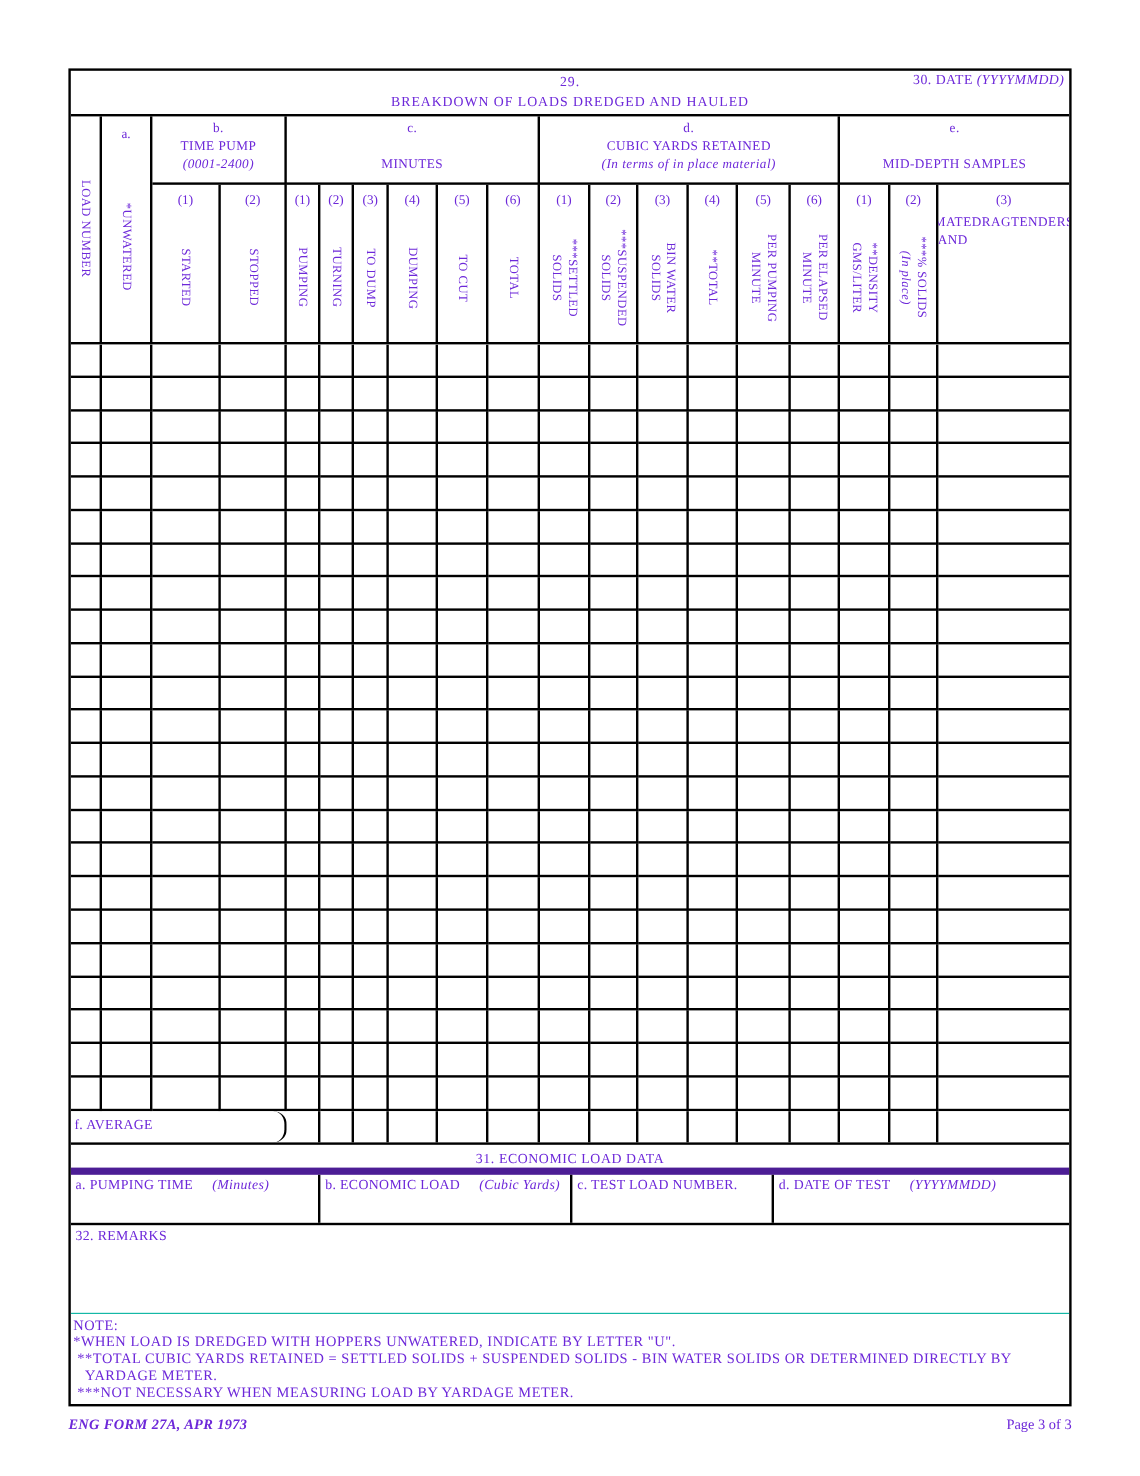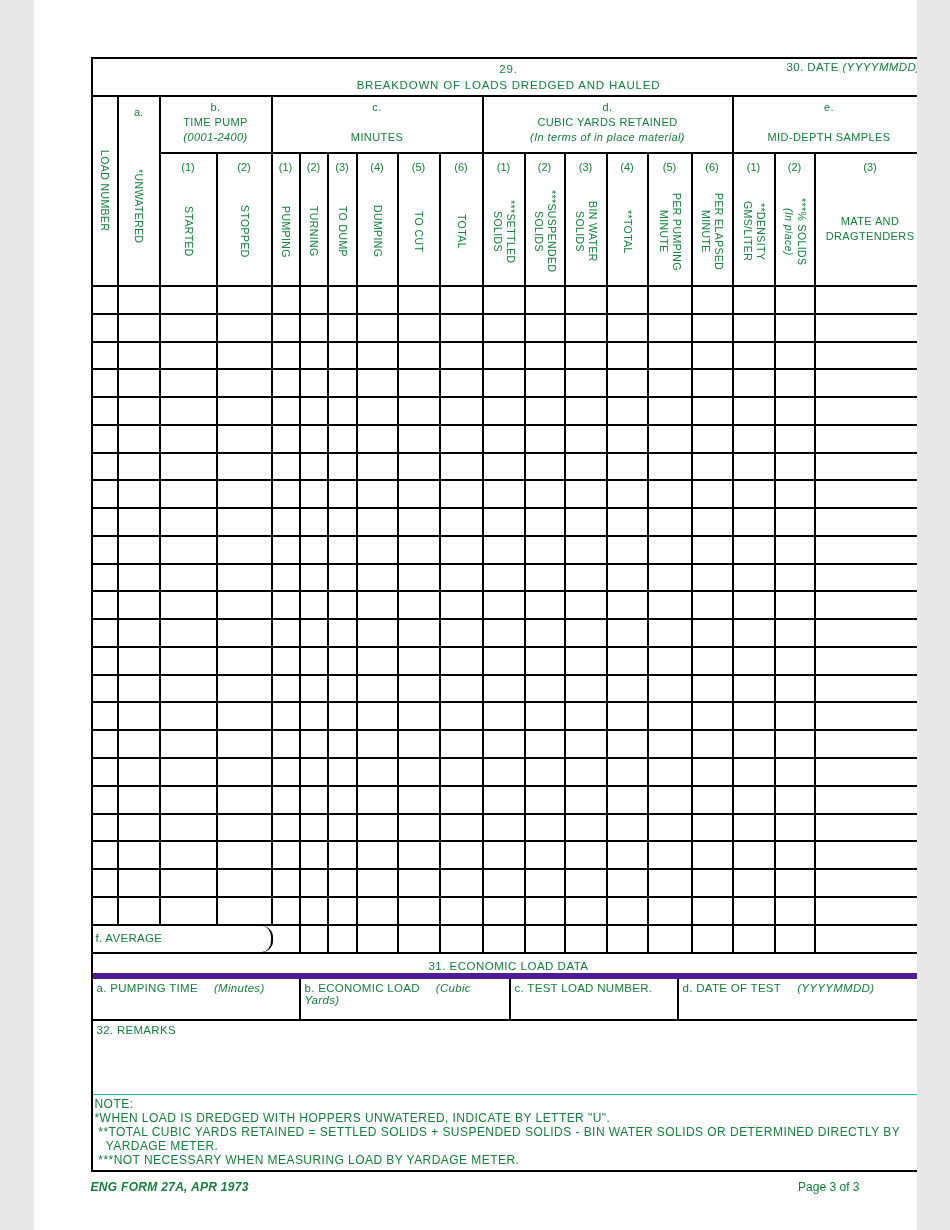--- a/index.html
+++ b/index.html
@@ -1,19 +1,19 @@
 <!DOCTYPE html>
 <html><head>
 <meta charset="utf-8">
 <style>
   * { margin:0; padding:0; box-sizing:border-box; }
   html,body { background:#e8e8e8; }
   .page {
-    position:relative; width:883px; height:1230px; background:#ffffff;
-    font-family:Liberation Sans, sans-serif; color:#15803d;
+    position:relative; width:950px; height:1230px; background:#ffffff;
+    font-family:Liberation Serif, serif; color:#6d28d9;
     margin:0 auto; overflow:hidden;
   }
   .formbox {
     position:absolute; left:57px; top:57px; width:836px; height:1115px;
     border:2.5px solid #000; overflow:hidden; background:#fff;
     --cols: 26px 42px 57px 55px 28px 28px 29px 41px 42px 43px 42px 40px 42px 41px 44px 41px 42px 40px 1fr;
   }
   
   .title-row { position:relative; height:38px; border-bottom:2px solid #000; }
   .title-center { position:absolute; left:0; right:0; top:2px; text-align:center;
@@ -28,21 +28,21 @@
   .group { border-bottom:2px solid #000; text-align:center; padding-top:3px;
     letter-spacing:0.4px; }
   .gline { min-height:15px; line-height:15px; white-space:nowrap; }
   .tallcell, .subcell { display:flex; flex-direction:column; align-items:center; }
   .gletter { height:30px; line-height:30px; text-align:center; }
   .num { height:24px; line-height:26px; text-align:center; }
   .vlabel { flex:1; writing-mode:vertical-rl; text-align:center; font-size:10.5px;
     line-height:13px; letter-spacing:0.4px; overflow:hidden; }
   .vline { white-space:nowrap; }
   .matecell { display:flex; flex-direction:column; align-items:center; }
-  .hlabel { flex:1; display:flex; flex-direction:column; justify-content:center;
+  .hlabel { flex:1; display:flex; flex-direction:row; justify-content:center;
     text-align:center; line-height:15px; letter-spacing:0.4px; padding-bottom:6px; }
   
   .dgrid { display:grid; grid-template-columns:var(--cols); grid-auto-rows:27.78px;
     height:639px; overflow:hidden; }
   .dcell { border-right:2px solid #000; border-bottom:2px solid #000; }
   .dcell:nth-child(19n) { border-right:none; }
   
   .agrid { display:grid; grid-template-columns:var(--cols); height:28px;
     border-bottom:2px solid #000; }
   .avg-label { grid-column:1/5; border-right:2px solid #000; font-size:11.5px;

